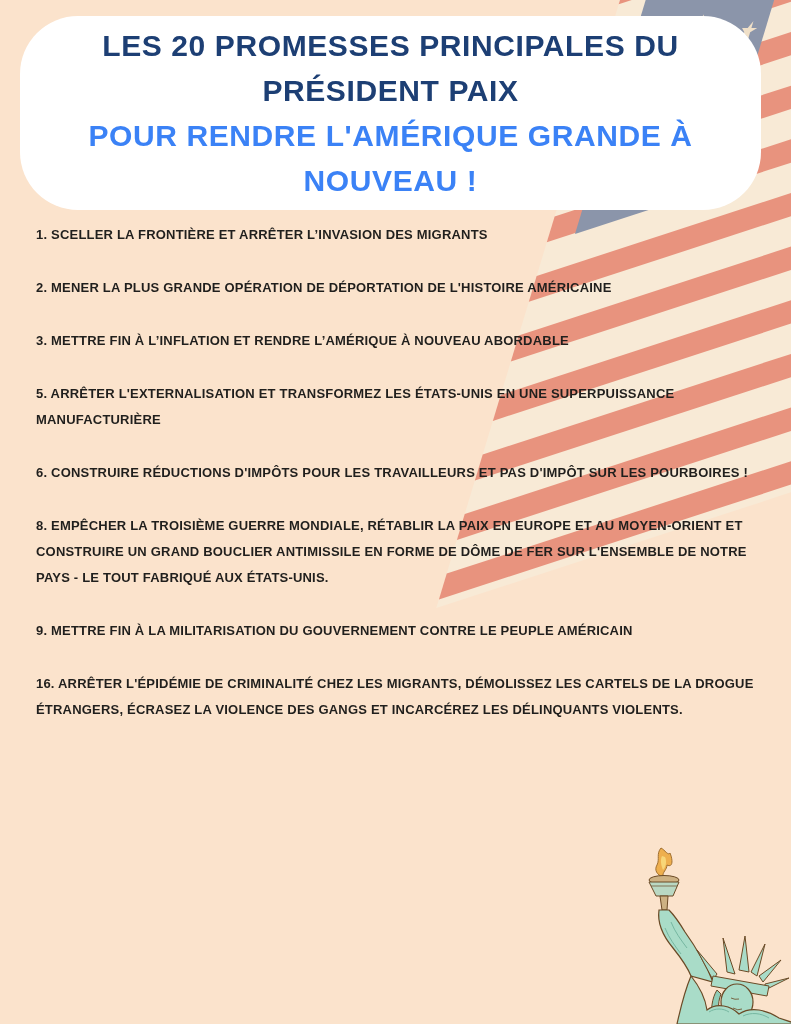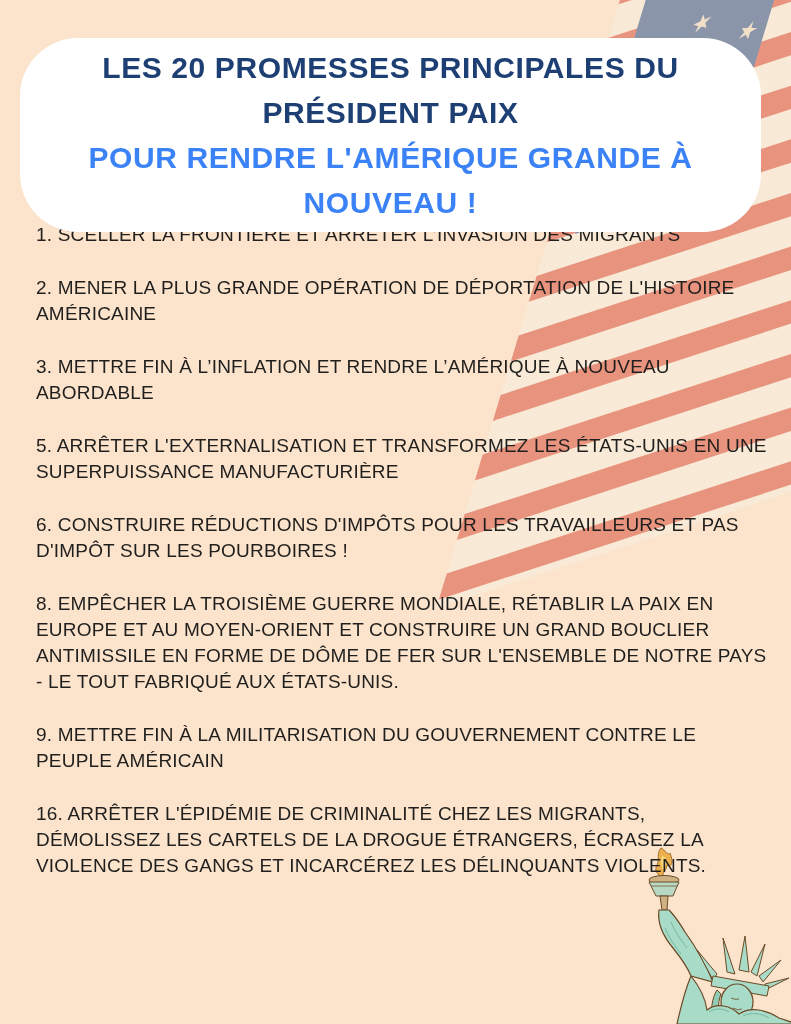--- a/index.html
+++ b/index.html
@@ -9,35 +9,35 @@
     background:#fbe3cc;
     overflow:hidden;
     font-family:"Liberation Sans",sans-serif;
   }
   
   .flag-svg{position:absolute;left:0;top:0;z-index:1;}
   
   .title-card{
     position:absolute;left:20px;top:16px;width:741px;height:194px;
     background:#ffffff;border-radius:58px;z-index:4;
-    display:flex;align-items:center;justify-content:center;text-align:center;margin-top:22px;
+    display:flex;align-items:center;justify-content:center;text-align:center;
   }
   .title-card h1{
     margin:0;font-size:30px;line-height:45px;letter-spacing:0.6px;
     font-weight:800;
   }
   .t-navy{color:#1d3f74;}
   .t-red{color:#3b82f6;}
   
   .promises{
     position:absolute;left:36px;right:18px;top:222px;z-index:3;
   }
   .promise{
     margin:0 0 27px 0;
-    font-size:19px;line-height:26px;font-weight:400;
+    font-size:13px;line-height:26px;font-weight:700;
     letter-spacing:0.2px;color:#201f1d;
   }
   
   .statue-svg{position:absolute;right:-6px;bottom:0;z-index:2;}
 </style>
 </head>
 <body>
 
 <div class="poster">
 

